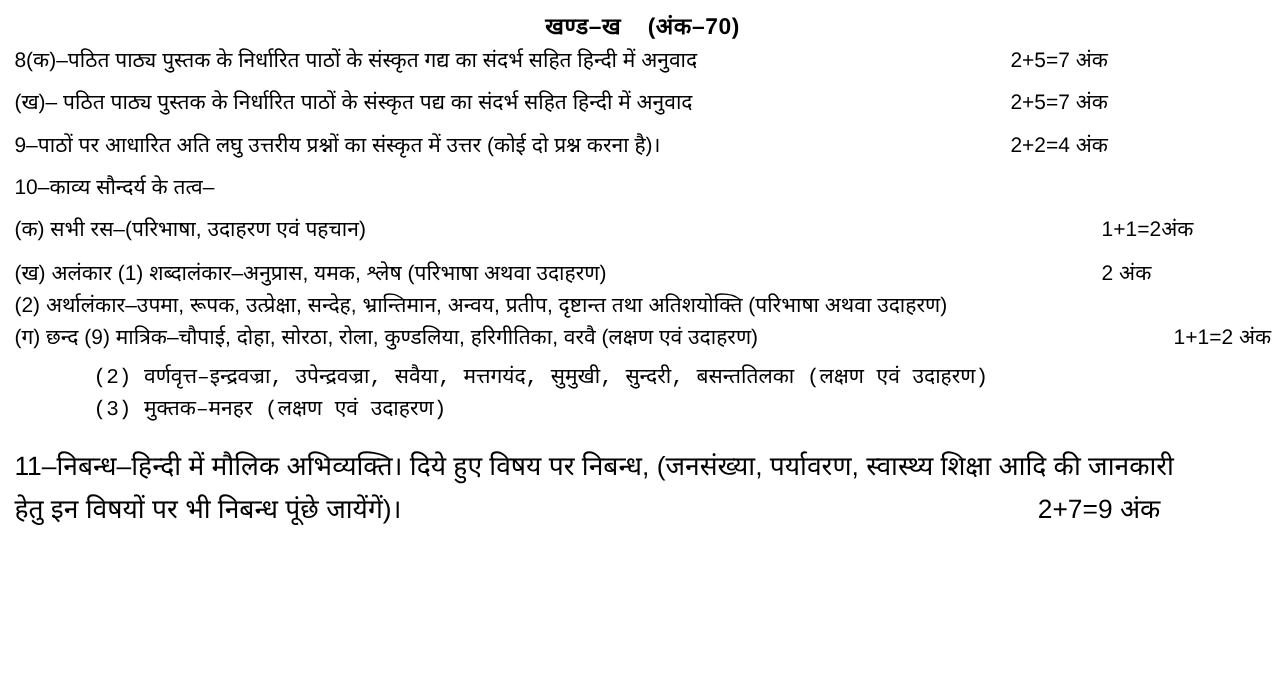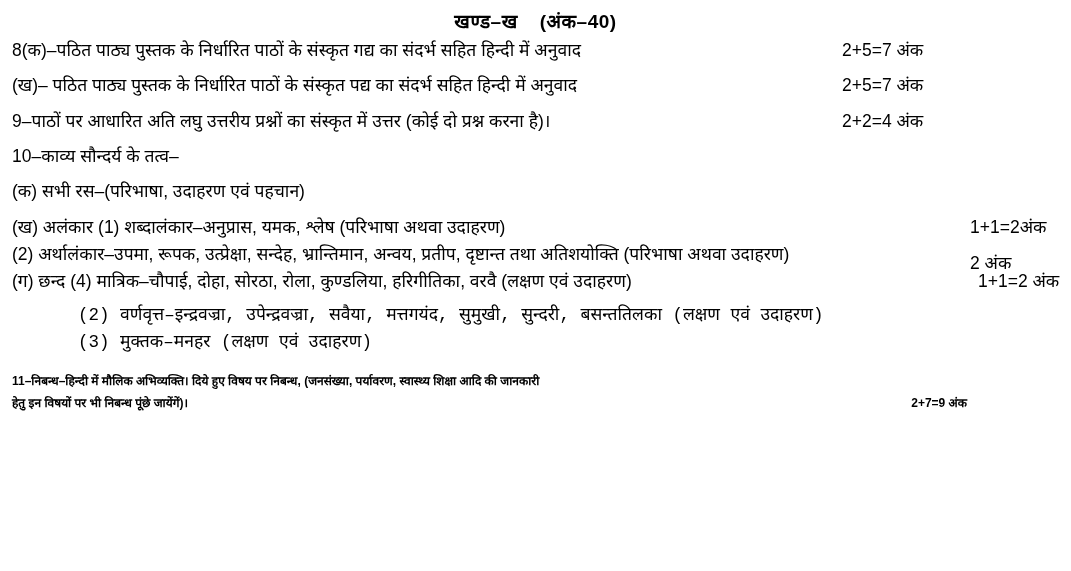--- a/index.html
+++ b/index.html
@@ -43,53 +43,52 @@
   }
   .txt {
     display: inline;
     text-align: right;
   }
   .mk {
     position: absolute;
     font-size: 17.5px;
   }
   .mk.m1 { left: 830px; text-align: center; }
-  .mk.m3 { left: 958px; margin-top: 36px; }
+  .mk.m3 { left: 906px; }
   .mk.m4 { left: 966px; }
   .indent1 {
     padding-left: 66px;
     font-family: Liberation Mono, monospace;
   }
   .bold {
     font-weight: bold;
   }
   .para {
-    font-size: 12px;
+    font-size: 22px;
     line-height: 1.45;
     margin: 0 0 4px 0;
-    font-weight: bold;
   }
   .para .marksright {
     float: right;
     margin-right: 92px;
   }
   .clear { clear: both; }
   .small-gap { height: 6px; }
   .lastline {
     font-size: 17.5px;
     margin-top: 2px;
   }
 </style>
 </head>
 <body>
 
 <div class="page">
 
   <div class="section-title">
-    <span>खण्ड–ख</span><span class="marks">(अंक–40)</span>
+    <span>खण्ड–ख</span><span class="marks">(अंक–70)</span>
   </div>
 
   <div class="line">
     <span class="txt">8(क)–पठित पाठ्य पुस्तक के निर्धारित पाठों के संस्कृत गद्य का संदर्भ सहित हिन्दी में अनुवाद</span>
     <span class="mk m1">2+5=7 अंक</span>
   </div>
 
   <div class="line">
     <span class="txt">(ख)– पठित पाठ्य पुस्तक के निर्धारित पाठों के संस्कृत पद्य का संदर्भ सहित हिन्दी में अनुवाद</span>
     <span class="mk m1">2+5=7 अंक</span>
@@ -112,21 +111,21 @@
   <div class="line tight">
     <span class="txt">(ख) अलंकार (1) शब्दालंकार–अनुप्रास, यमक, श्लेष (परिभाषा अथवा उदाहरण)</span>
     <span class="mk m3">2 अंक</span>
   </div>
 
   <div class="line tight">
     <span class="txt">(2) अर्थालंकार–उपमा, रूपक, उत्प्रेक्षा, सन्देह, भ्रान्तिमान, अन्वय, प्रतीप, दृष्टान्त तथा अतिशयोक्ति (परिभाषा अथवा उदाहरण)</span>
   </div>
 
   <div class="line tight">
-    <span class="txt">(ग) छन्द (4) मात्रिक–चौपाई, दोहा, सोरठा, रोला, कुण्डलिया, हरिगीतिका, वरवै (लक्षण एवं उदाहरण)</span>
+    <span class="txt">(ग) छन्द (9) मात्रिक–चौपाई, दोहा, सोरठा, रोला, कुण्डलिया, हरिगीतिका, वरवै (लक्षण एवं उदाहरण)</span>
     <span class="mk m4">1+1=2 अंक</span>
   </div>
 
   <div class="small-gap"></div>
 
   <div class="line tight indent1">
     <span class="txt">(2) वर्णवृत्त–इन्द्रवज्रा, उपेन्द्रवज्रा, सवैया, मत्तगयंद, सुमुखी, सुन्दरी, बसन्ततिलका (लक्षण एवं उदाहरण)</span>
   </div>
 
   <div class="line indent1">

